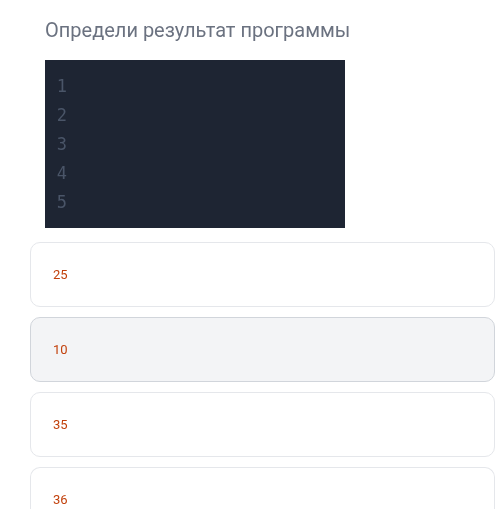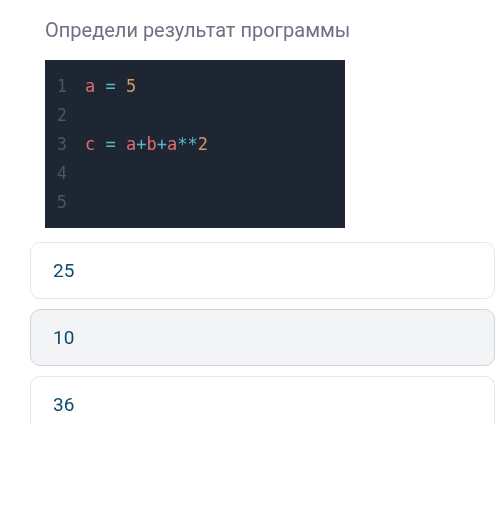--- a/index.html
+++ b/index.html
@@ -52,24 +52,24 @@
     .func { color: #56b6c2; }
     .paren { color: #d19a66; }
     .param { color: #e06c75; }
     
     .options {
       margin-top: 14px;
     }
     .option {
       border: 1px solid #e5e7eb;
       border-radius: 10px;
-      padding: 16px 22px;
+      padding: 24px 22px;
       margin: 0 5px 10px 30px;
-      font-size: 19px;
-      color: #0c4a6e;
+      font-size: 13px;
+      color: #c2410c;
       cursor: pointer;
       background: #ffffff;
     }
     .option.selected {
       background: #f3f4f6;
       border-color: #d1d5db;
     }
     .option.last {
       border-bottom: none;
       border-radius: 10px 10px 0 0;
@@ -78,36 +78,35 @@
   </style>
 </head>
 <body>
 
 <div class="container">
   <div class="question-title">Определи результат программы</div>
 
   <div class="code-block" id="code-block">
       <div class="code-line">
         <span class="line-number">1</span>
-        <span class="code-content"><span class="var">a</span><span class="op"> = </span><span class="num">5</span></span>
       </div>
       <div class="code-line">
         <span class="line-number">2</span>
       </div>
       <div class="code-line">
         <span class="line-number">3</span>
-        <span class="code-content"><span class="var">c</span><span class="op"> = </span><span class="var">a</span><span class="op">+</span><span class="var">b</span><span class="op">+</span><span class="var">a</span><span class="op">**</span><span class="num">2</span></span>
       </div>
       <div class="code-line">
         <span class="line-number">4</span>
       </div>
       <div class="code-line">
         <span class="line-number">5</span>
         <span class="code-content">&nbsp;</span>
       </div>
     </div>
 
   <div class="options" id="options">
       <div class="option">25</div>
       <div class="option selected">10</div>
+      <div class="option">35</div>
       <div class="option last">36</div>
     </div>
 </div>
 
 </body></html>

